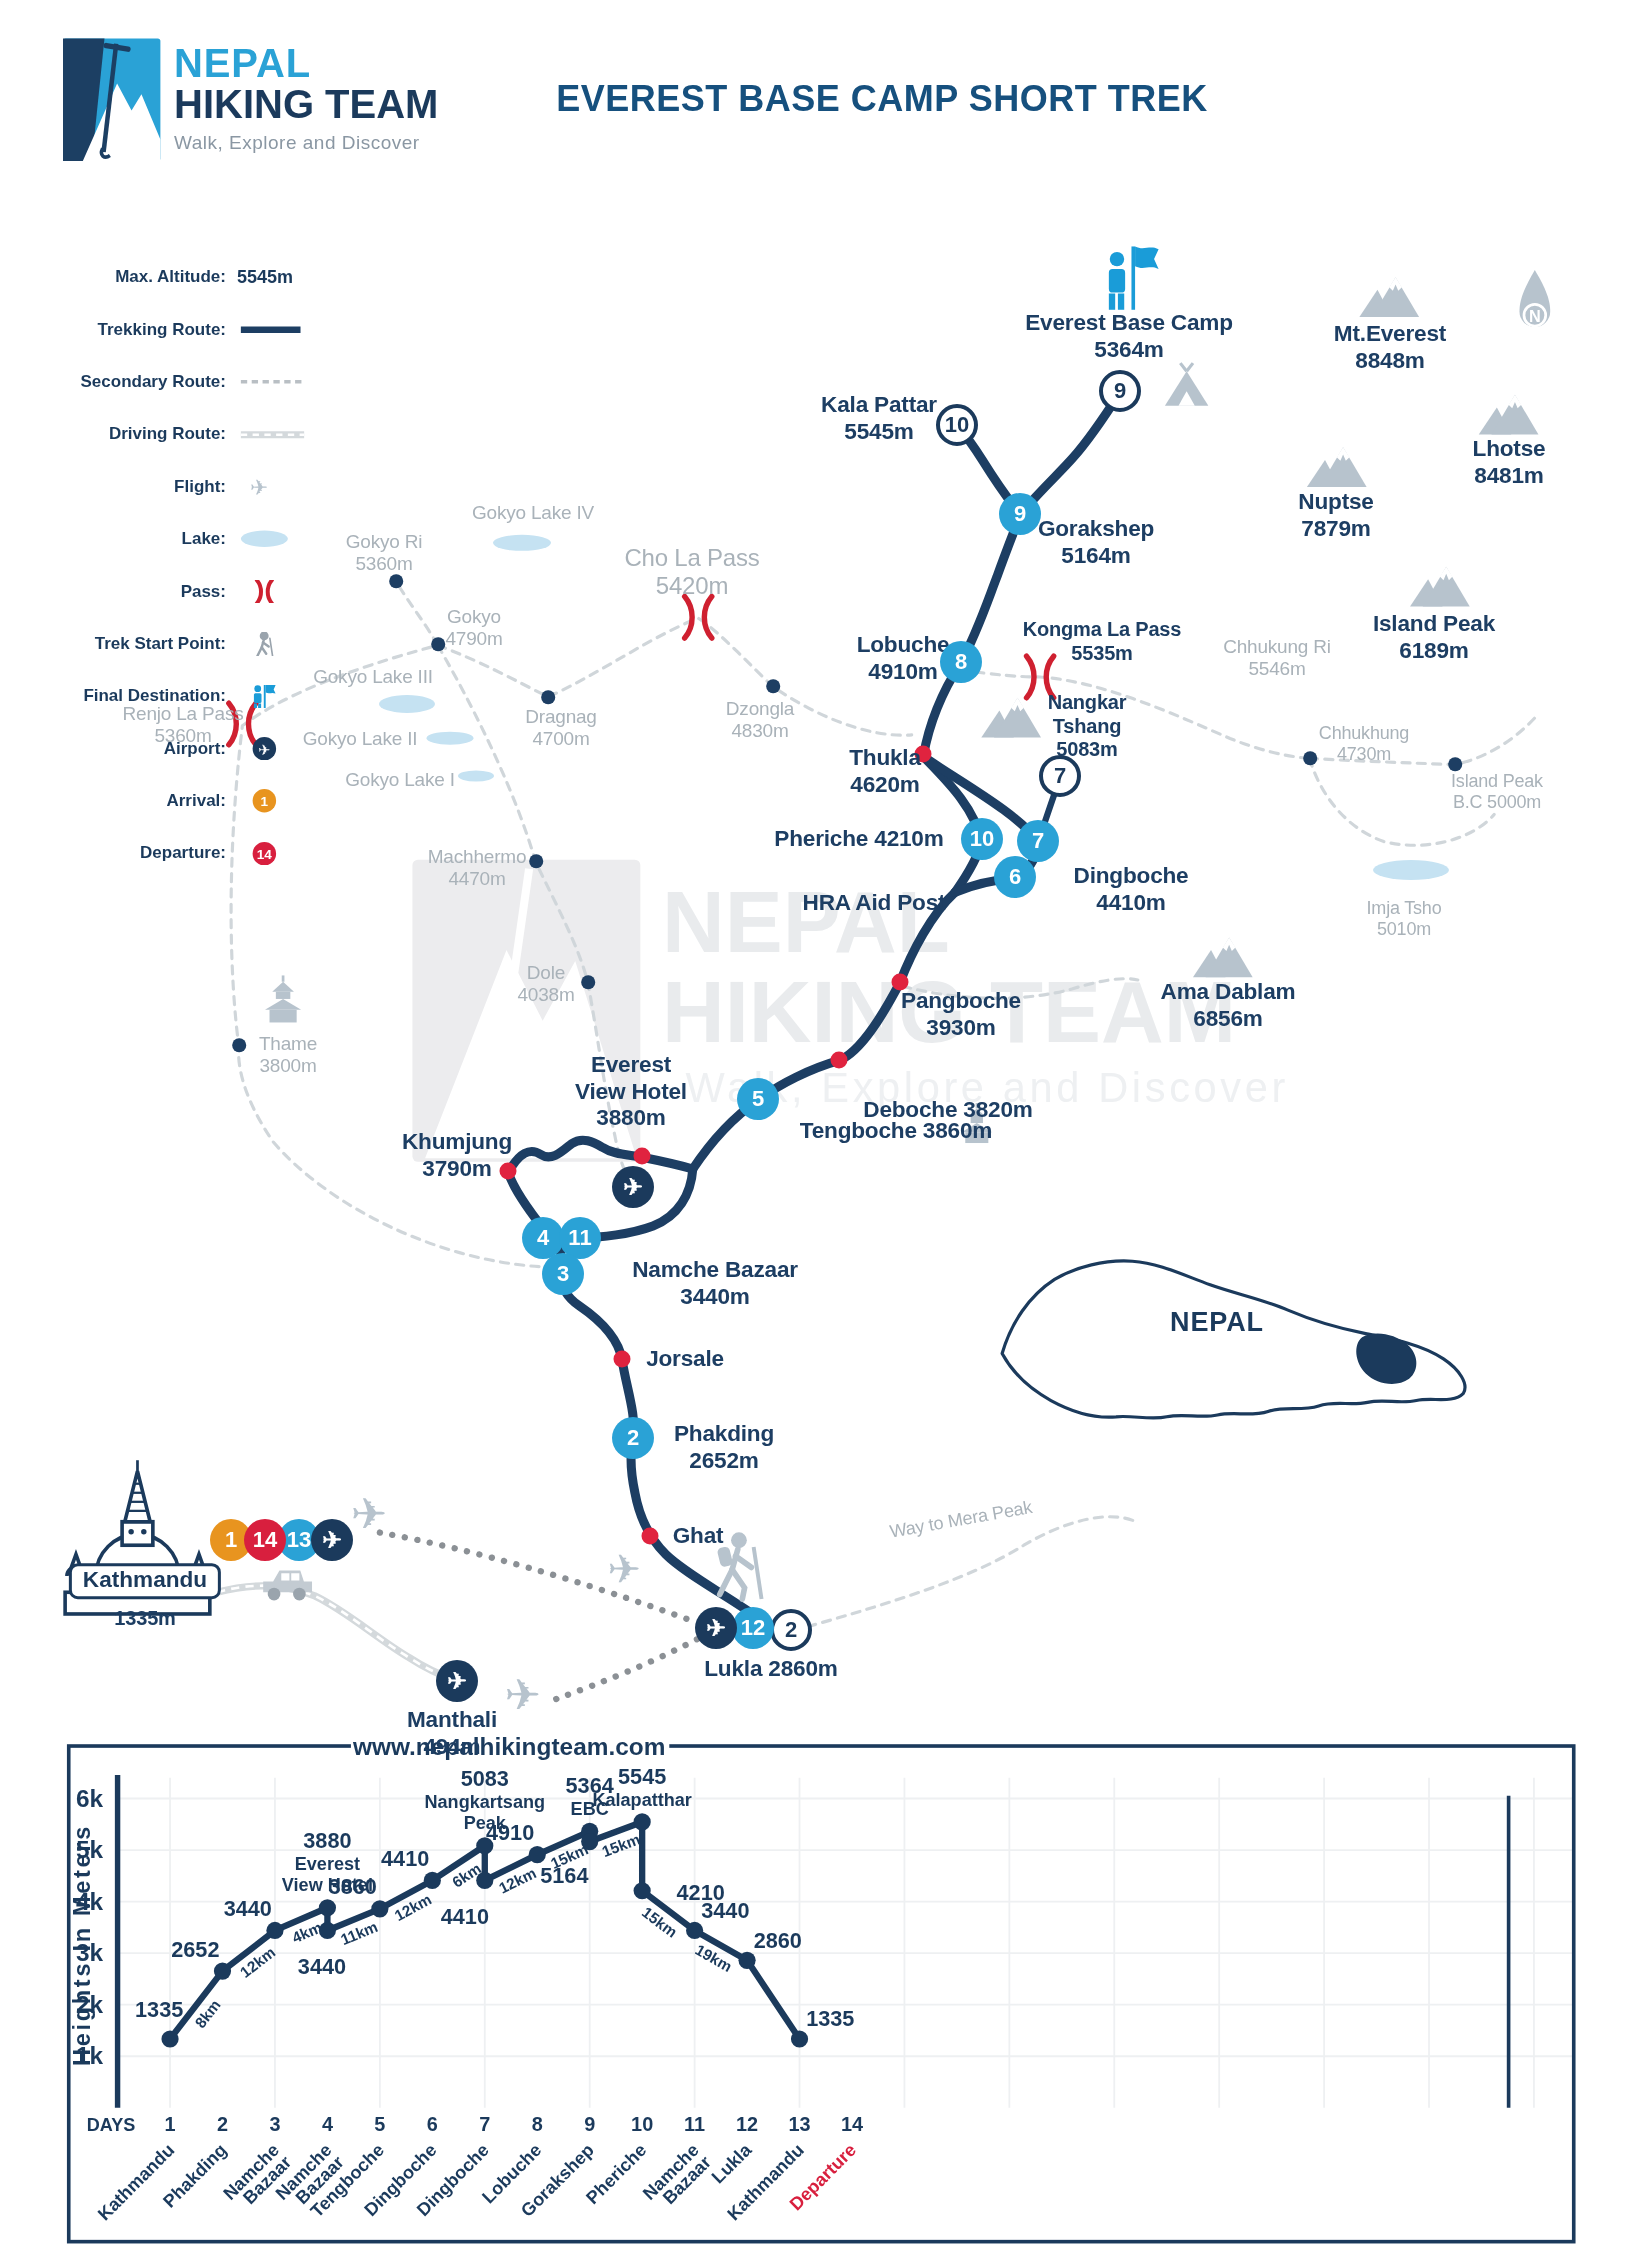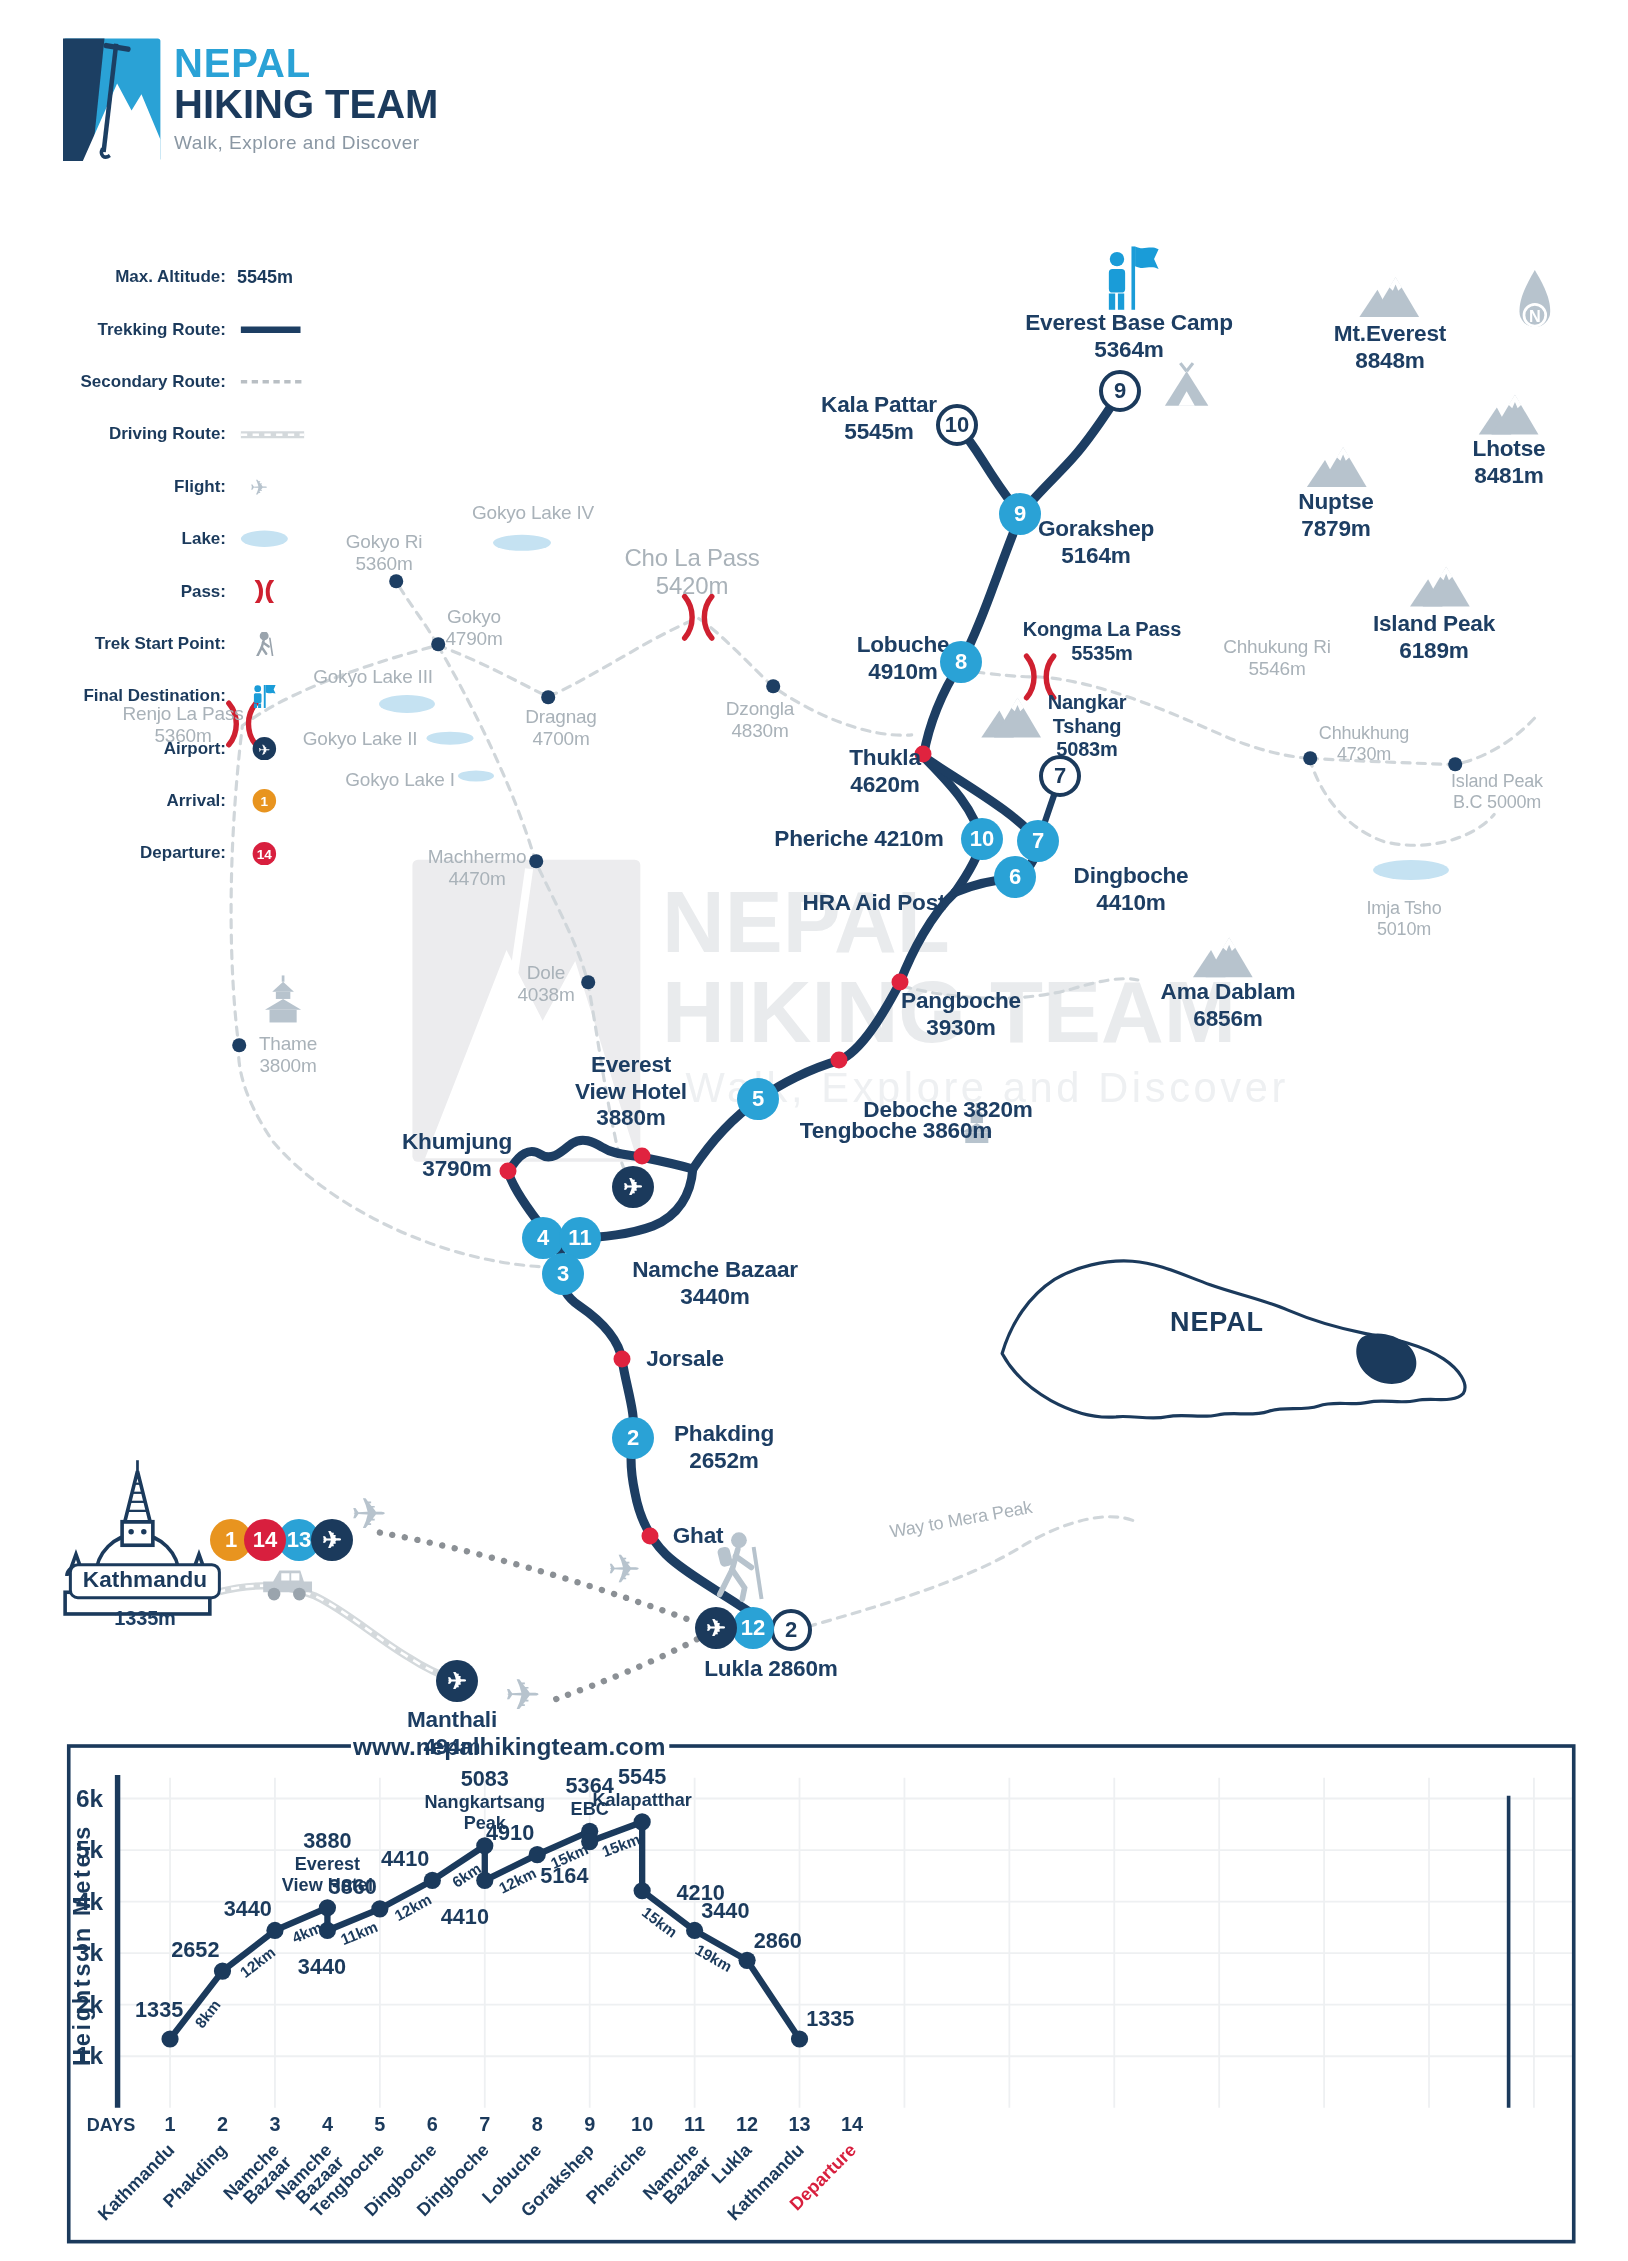--- a/index.html
+++ b/index.html
@@ -366,20 +366,21 @@
       <polygon points="22,136 60,50 76,80 87,62 108,112 108,136" fill="#ffffff"></polygon>
       <line x1="59" y1="6" x2="45" y2="126" stroke="#1c3f63" stroke-width="5"></line>
       <path d="M44,122 C40,130 46,134 52,130" stroke="#1c3f63" stroke-width="4" fill="none"></path>
       <path d="M48,8 L72,12" stroke="#1c3f63" stroke-width="6" stroke-linecap="round"></path>
     </svg>
     <div id="brand">
       <div class="l1">NEPAL</div>
       <div class="l2">HIKING TEAM</div>
       <div class="tag">Walk, Explore and Discover</div>
     </div>
+    <div id="title">EVEREST BASE CAMP SHORT TREK</div>
   </div>
 
   <div id="legend">
       <div class="lrow">
         <div class="ltxt">Max. Altitude:</div>
         <div class="lic">
           <span class="lval">5545m</span>
         </div>
       </div>
       <div class="lrow">

